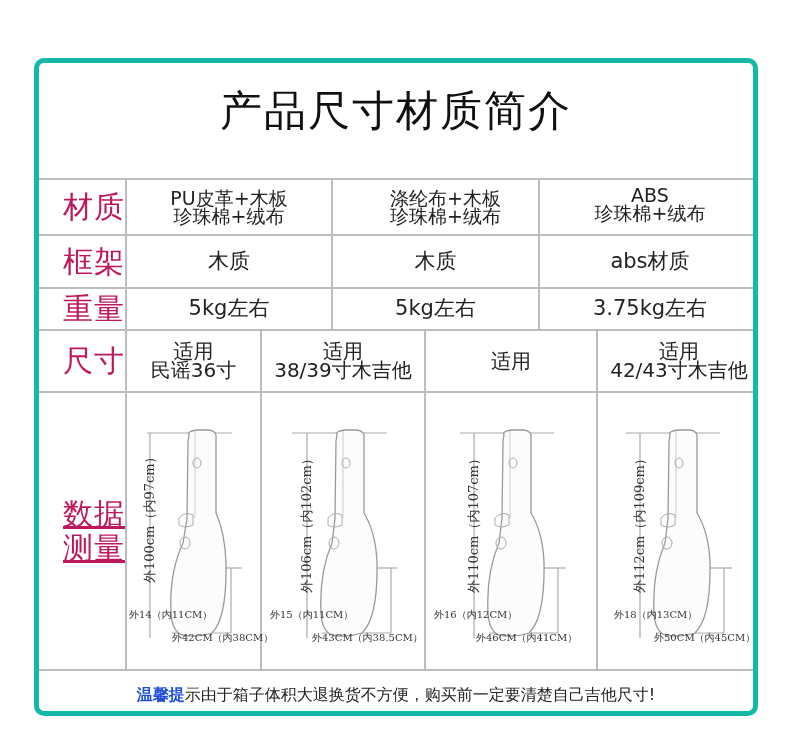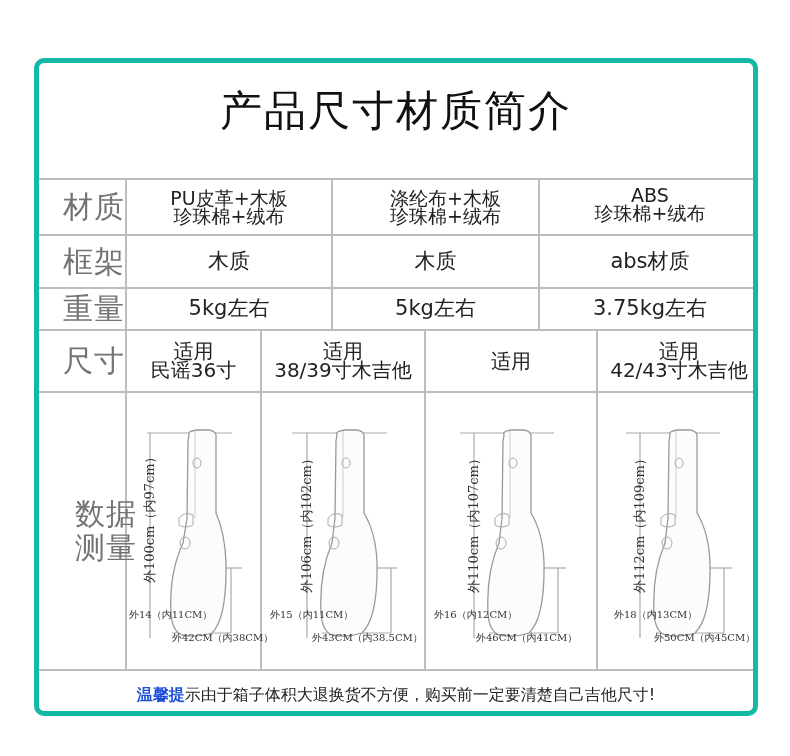--- a/index.html
+++ b/index.html
@@ -19,21 +19,21 @@
     font-family: "Liberation Sans", sans-serif; font-size: 14px; letter-spacing: 7.5px; color: #222;
   }
 
   .hline { position: absolute; left: 0; right: 0; height: 2px; background: #bdbdbd; }
   .vline { position: absolute; width: 2px; background: #bdbdbd; }
 
   .cell {
     position: absolute; display: flex; flex-direction: column; align-items: center; justify-content: center;
     text-align: center; line-height: 1;
   }
-  .rowlabel { font-size: 30px; color: #737373; letter-spacing: 1px; padding-left: 24px; }
+  .rowlabel { font-size: 30px; color: #be185d; letter-spacing: 1px; padding-left: 24px; }
   .rowlabel.two { font-size: 30px; line-height: 1.15; }
   .val { font-size: 19px; color: #222; line-height: 0.95; }
   .val.single { font-size: 21px; }
 
   .dim { position: absolute; }
   .case-svg { position: absolute; }
   .dimtext { font-family: "DejaVu Serif", serif; font-size: 10px; color: #333; position: absolute; white-space: nowrap; }
   .vert {
     position: absolute; white-space: nowrap; font-family: "DejaVu Serif", serif; font-size: 13px; color: #333;
     transform: rotate(-90deg); transform-origin: left top;
@@ -100,21 +100,21 @@
     <span>38/39寸木吉他</span>
   </div>
   <div class="cell val" style="left:387px; top:268px; width:170px; height:60px; font-size:20px;">
     <span>适用</span>
   </div>
   <div class="cell val" style="left:559px; top:268px; width:162px; height:60px; font-size:20px;">
     <span>适用</span>
     <span>42/43寸木吉他</span>
   </div>
 
-  <div class="cell rowlabel two" style="left:12px; top:330px; width:86px; height:276px;">
+  <div class="cell rowlabel two" style="left:0; top:330px; width:86px; height:276px;text-decoration:underline;">
     <span>数据</span>
     <span>测量</span>
   </div>
 
   <div class="dim" style="left:88px; top:330px; width:133px; height:276px;">
     <svg class="case-svg" width="133" height="276" viewBox="0 0 133 276">
       <g stroke="#aaa" stroke-width="1.2" fill="none">
         <line x1="20" y1="40" x2="105" y2="40"></line>
         <line x1="23" y1="40" x2="23" y2="245"></line>
         <line x1="95" y1="175" x2="115" y2="175"></line>

